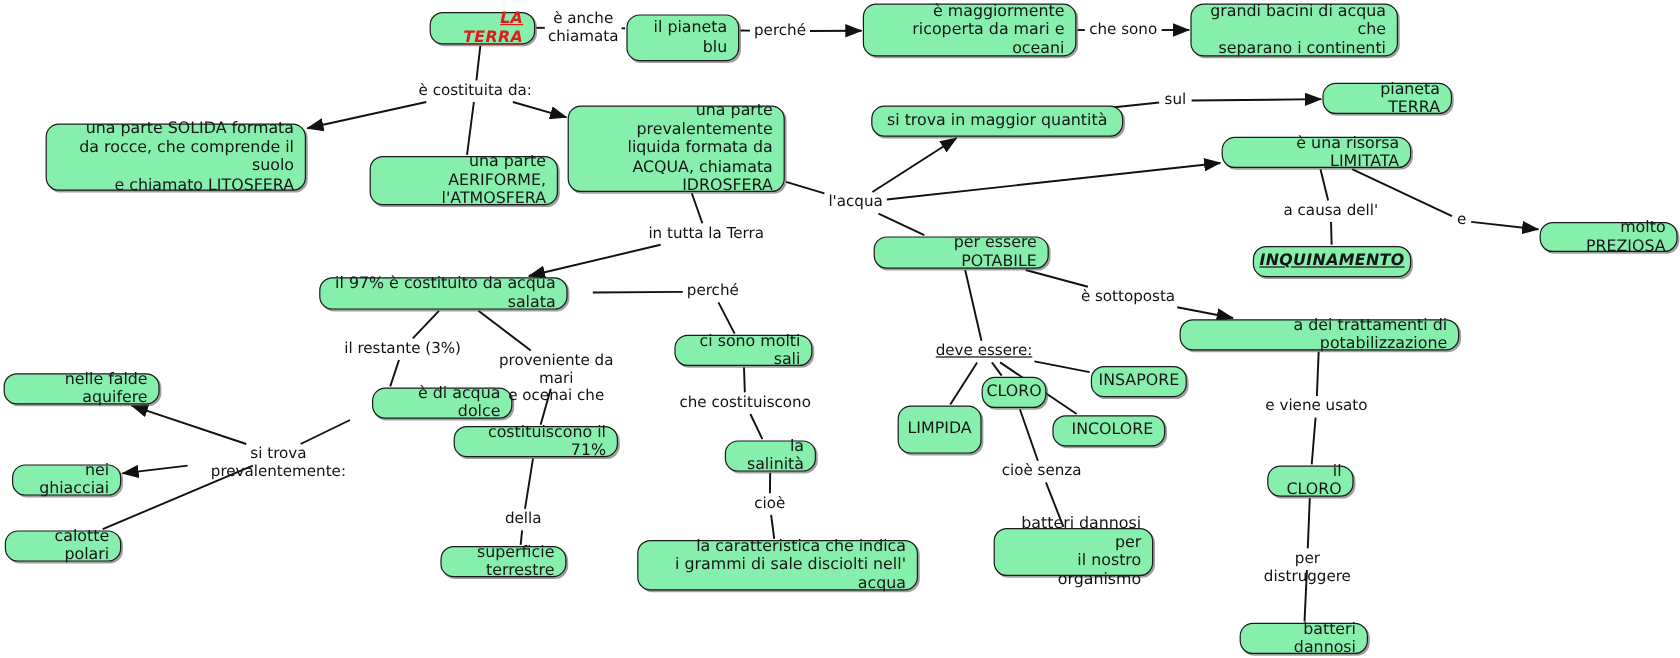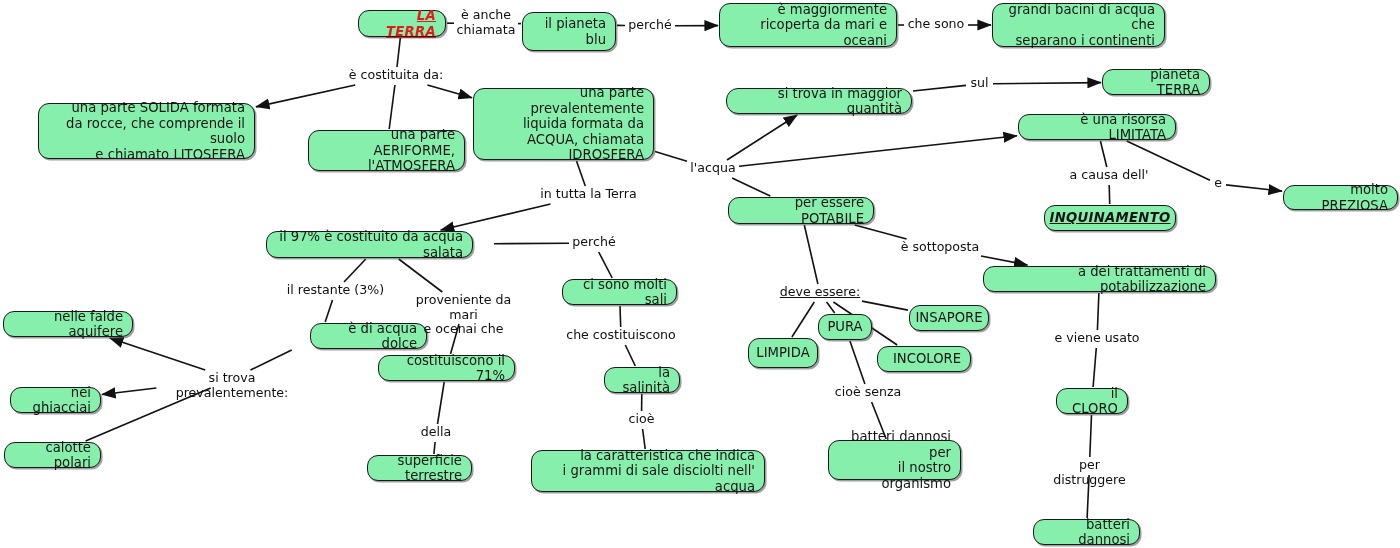--- a/index.html
+++ b/index.html
@@ -138,34 +138,34 @@
 separano i continenti</div>
       <div class="node" style="left: 38px; top: 103px; width: 217px; height: 56px; padding-left: 12px;">una parte SOLIDA formata
 da rocce, che comprende il suolo
 e chiamato LITOSFERA</div>
       <div class="node" style="left: 308px; top: 130px; width: 157px; height: 41px;">una parte AERIFORME,
 l'ATMOSFERA</div>
       <div class="node" style="left: 473px; top: 88px; width: 181px; height: 72px;">una parte prevalentemente
 liquida formata da
 ACQUA, chiamata
 IDROSFERA</div>
-      <div class="node" style="left: 726px; top: 88px; width: 186px; height: 26px; border-radius: 12px;">si trova in maggior quantità</div>
+      <div class="node" style="left: 726px; top: 88px; width: 210px; height: 26px;">si trova in maggior quantità</div>
       <div class="node" style="left: 1102px; top: 69px; width: 108px; height: 26px;">pianeta TERRA</div>
       <div class="node" style="left: 1018px; top: 114px; width: 158px; height: 26px;">è una risorsa LIMITATA</div>
       <div class="node" style="left: 1283px; top: 185px; width: 115px; height: 25px;">molto PREZIOSA</div>
       <div class="node emphasis" style="left: 1044px; top: 205px; width: 132px; height: 26px;">INQUINAMENTO</div>
       <div class="node" style="left: 728px; top: 197px; width: 146px; height: 27px;">per essere POTABILE</div>
       <div class="node" style="left: 266px; top: 231px; width: 207px; height: 27px;">il 97% è costituito da acqua salata</div>
       <div class="node" style="left: 983px; top: 266px; width: 233px; height: 26px;">a dei trattamenti di potabilizzazione</div>
       <div class="node" style="left: 562px; top: 279px; width: 115px; height: 26px;">ci sono molti sali</div>
       <div class="node" style="left: 909px; top: 305px; width: 80px; height: 26px;">INSAPORE</div>
-      <div class="node" style="left: 818px; top: 314px; width: 54px; height: 26px;">PURA</div>
+      <div class="node" style="left: 818px; top: 314px; width: 54px; height: 26px;">CLORO</div>
       <div class="node" style="left: 3px; top: 311px; width: 130px; height: 26px;">nelle falde aquifere</div>
       <div class="node" style="left: 262px; top: 323px; width: 117px; height: 26px; margin-left: 48px;">è di acqua dolce</div>
-      <div class="node" style="left: 748px; top: 338px; width: 70px; height: 30px;">LIMPIDA</div>
+      <div class="node" style="left: 748px; top: 338px; width: 70px; height: 40px;">LIMPIDA</div>
       <div class="node" style="left: 877px; top: 346px; width: 94px; height: 26px; padding-left: 15px;">INCOLORE</div>
       <div class="node" style="left: 378px; top: 355px; width: 137px; height: 26px;">costituiscono il 71%</div>
       <div class="node" style="left: 604px; top: 367px; width: 76px; height: 26px;">la salinità</div>
       <div class="node" style="left: 10px; top: 387px; width: 91px; height: 26px;">nei ghiacciai</div>
       <div class="node" style="left: 1056px; top: 388px; width: 72px; height: 26px;">il CLORO</div>
       <div class="node" style="left: 4px; top: 442px; width: 97px; height: 26px;">calotte polari</div>
       <div class="node" style="left: 828px; top: 440px; width: 133px; height: 40px;">batteri dannosi per
 il nostro organismo</div>
       <div class="node" style="left: 367px; top: 455px; width: 105px; height: 26px;">superficie terrestre</div>
       <div class="node" style="left: 531px; top: 450px; width: 234px; height: 42px;">la caratteristica che indica

